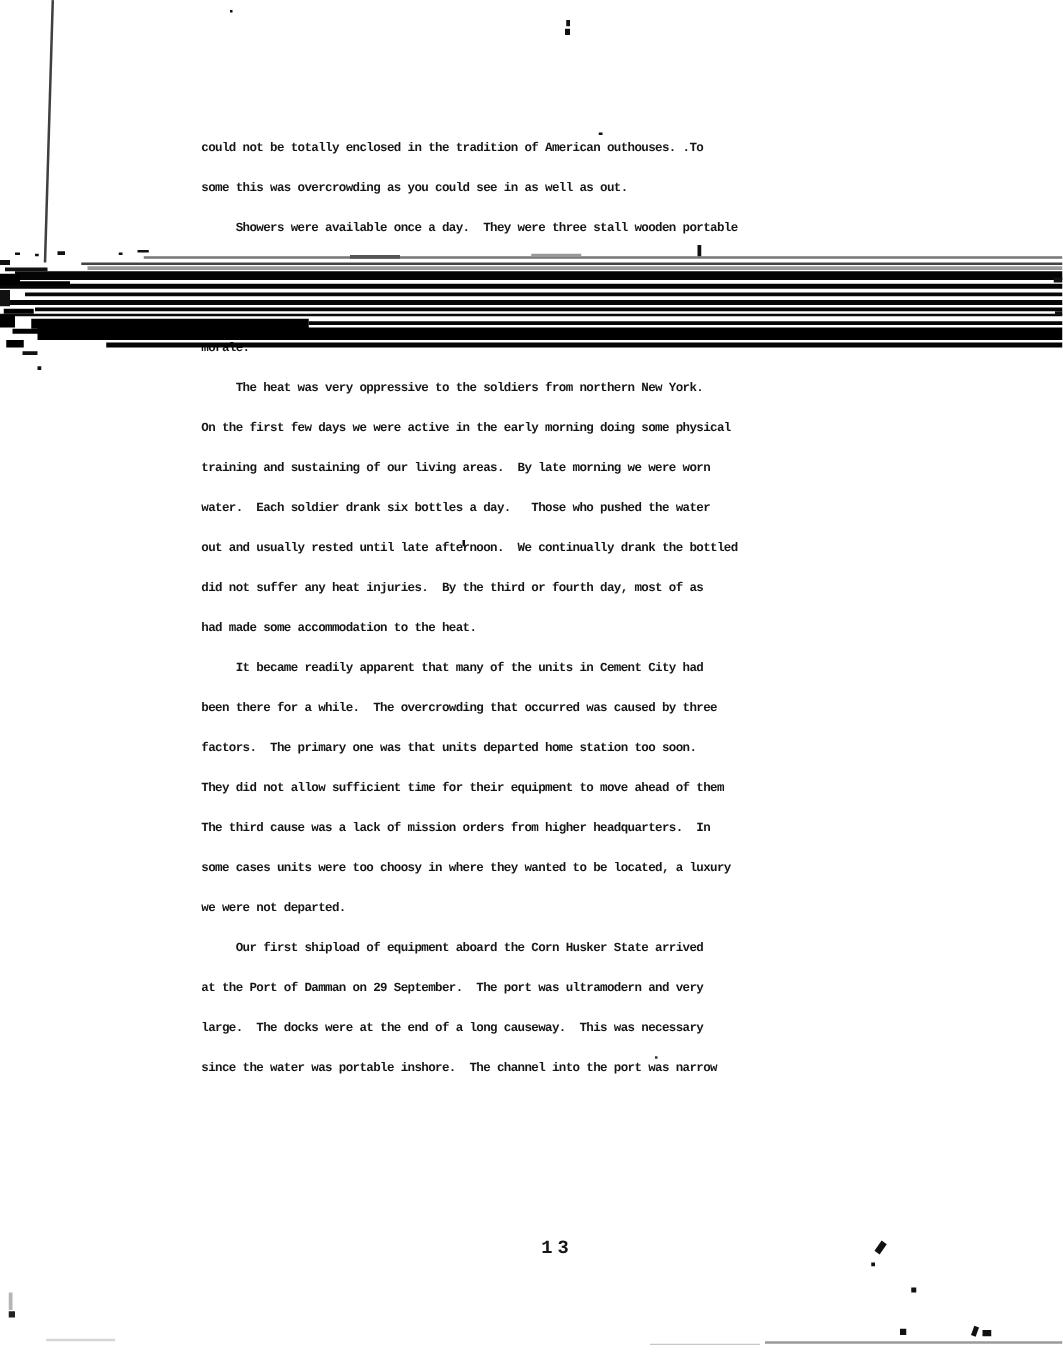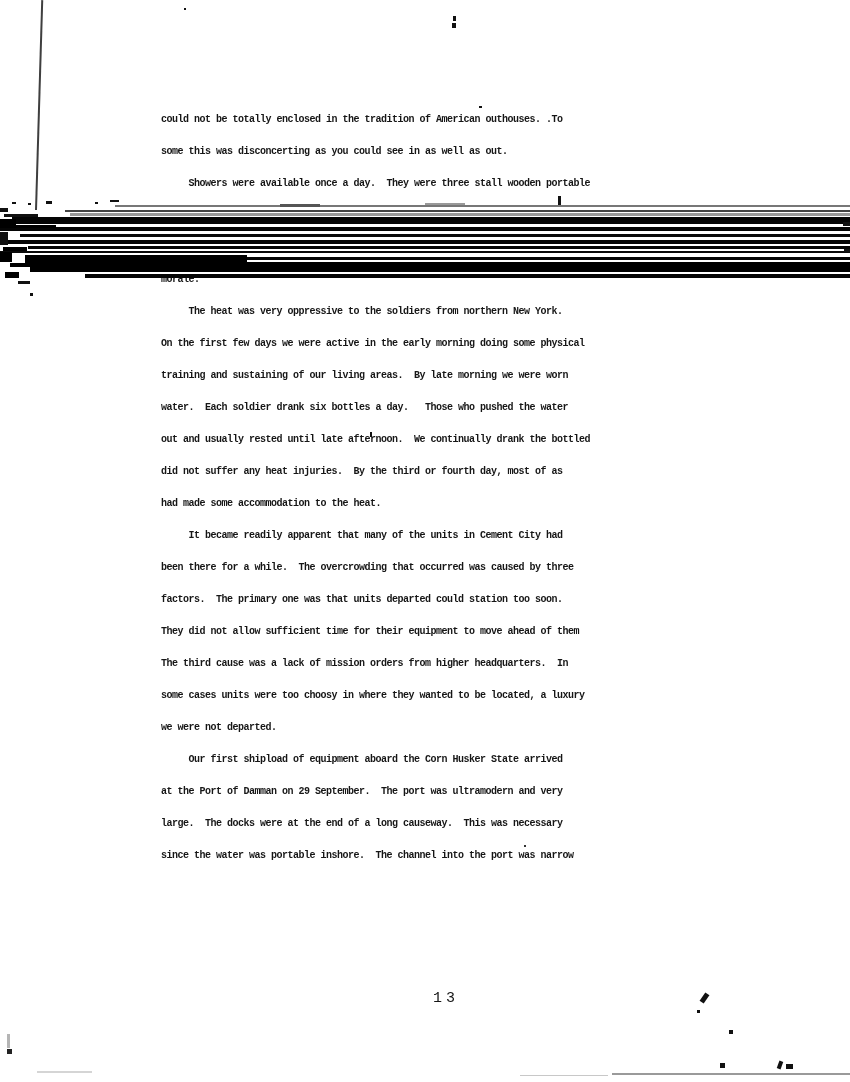--- a/index.html
+++ b/index.html
@@ -15,45 +15,45 @@
   }
   .textblock{position:absolute;left:141px;top:104px;width:700px;z-index:1;}
   .line{
     white-space:pre;height:32px;line-height:32px;
     font-size:10px;letter-spacing:-0.5px;font-weight:600;color:#161616;margin-left:20px;
   }
   .artifacts{position:absolute;inset:0;z-index:3;pointer-events:none;}
   .artifacts div{position:absolute;}
   .pagenum{
     position:absolute;left:433px;top:990px;z-index:1;
-    font-size:15px;letter-spacing:4px;font-weight:400;color:#161616;
+    font-size:15px;letter-spacing:4px;font-weight:700;color:#161616;
   }
 </style>
 </head>
 <body>
 
 <div class="page">
   <div class="edge-line"></div>
   <div class="textblock">
       <div class="line">could not be totally enclosed in the tradition of American outhouses. .To</div>
-      <div class="line">some this was disconcerting as you could see in as well as out.</div>
+      <div class="line">some this was overcrowding as you could see in as well as out.</div>
       <div class="line">     Showers were available once a day.  They were three stall wooden portable</div>
       <div class="line"></div>
       <div class="line"></div>
       <div class="line">morale.</div>
       <div class="line">     The heat was very oppressive to the soldiers from northern New York.</div>
       <div class="line">On the first few days we were active in the early morning doing some physical</div>
       <div class="line">training and sustaining of our living areas.  By late morning we were worn</div>
       <div class="line">water.  Each soldier drank six bottles a day.   Those who pushed the water</div>
       <div class="line">out and usually rested until late afternoon.  We continually drank the bottled</div>
       <div class="line">did not suffer any heat injuries.  By the third or fourth day, most of as</div>
       <div class="line">had made some accommodation to the heat.</div>
       <div class="line">     It became readily apparent that many of the units in Cement City had</div>
       <div class="line">been there for a while.  The overcrowding that occurred was caused by three</div>
-      <div class="line">factors.  The primary one was that units departed could station too soon.</div>
+      <div class="line">factors.  The primary one was that units departed home station too soon.</div>
       <div class="line">They did not allow sufficient time for their equipment to move ahead of them</div>
       <div class="line">The third cause was a lack of mission orders from higher headquarters.  In</div>
       <div class="line">some cases units were too choosy in where they wanted to be located, a luxury</div>
       <div class="line">we were not departed.</div>
       <div class="line">     Our first shipload of equipment aboard the Corn Husker State arrived</div>
       <div class="line">at the Port of Damman on 29 September.  The port was ultramodern and very</div>
       <div class="line">large.  The docks were at the end of a long causeway.  This was necessary</div>
       <div class="line">since the water was portable inshore.  The channel into the port was narrow</div>
     </div>
   <div class="artifacts">

